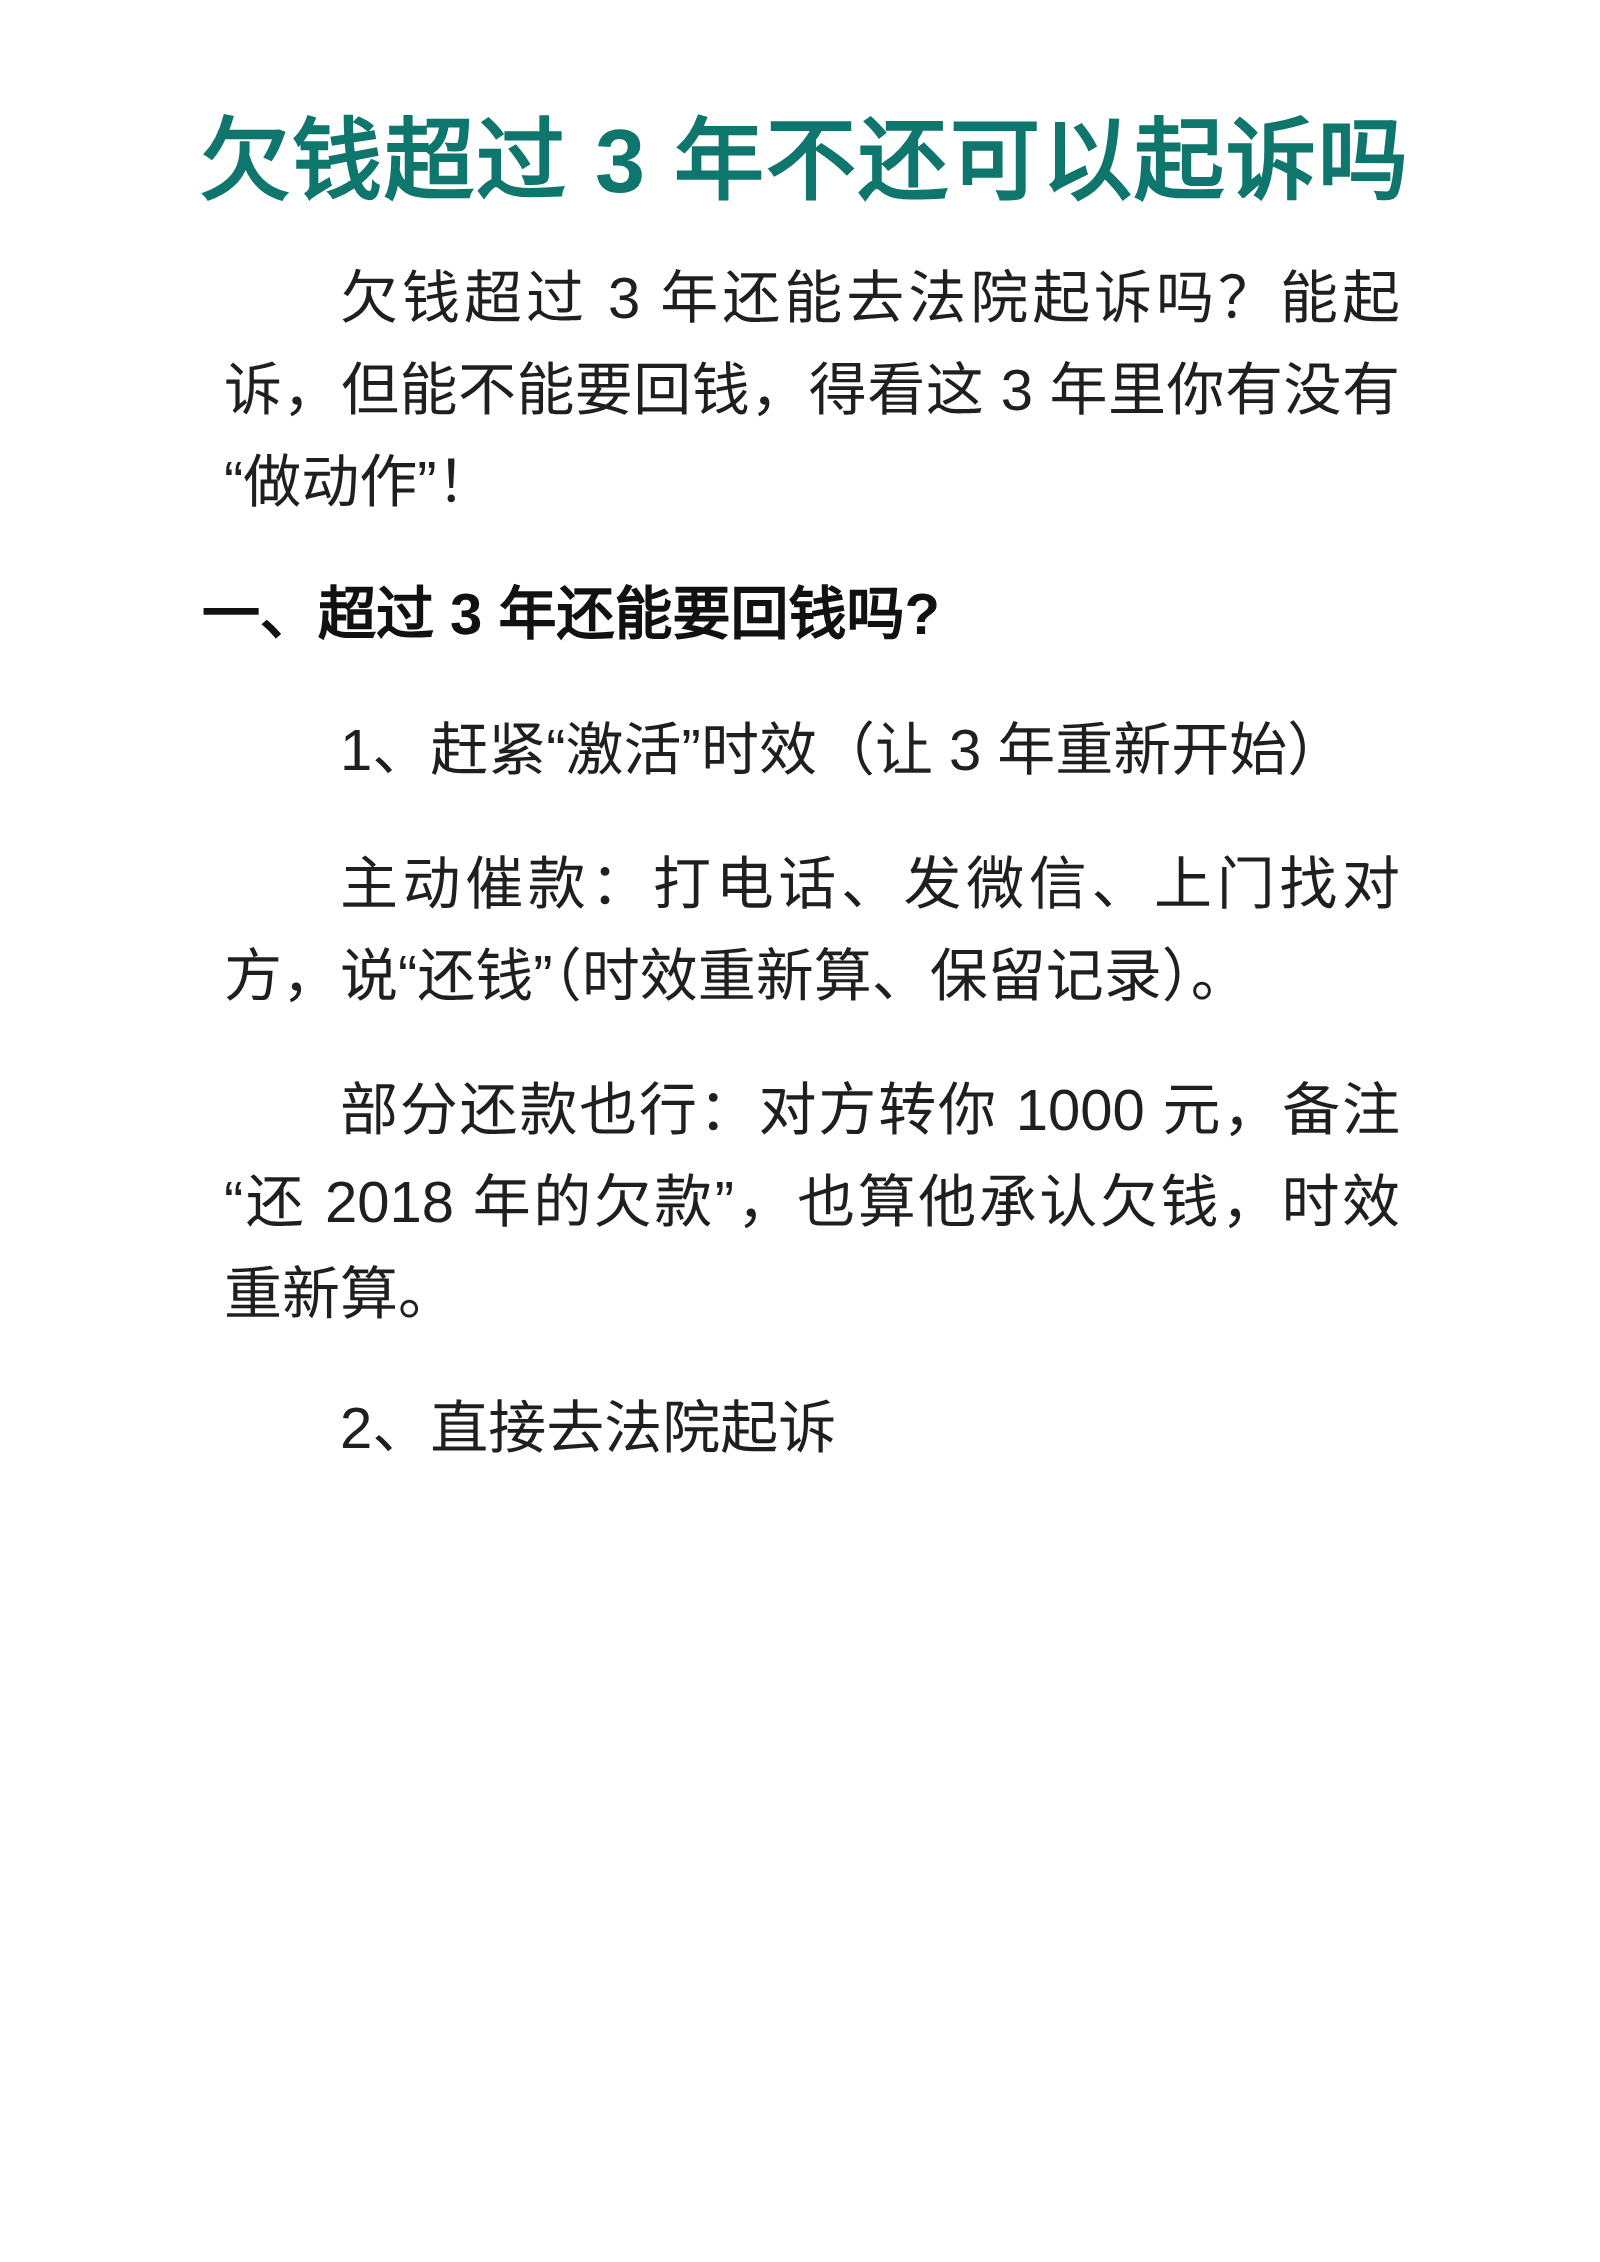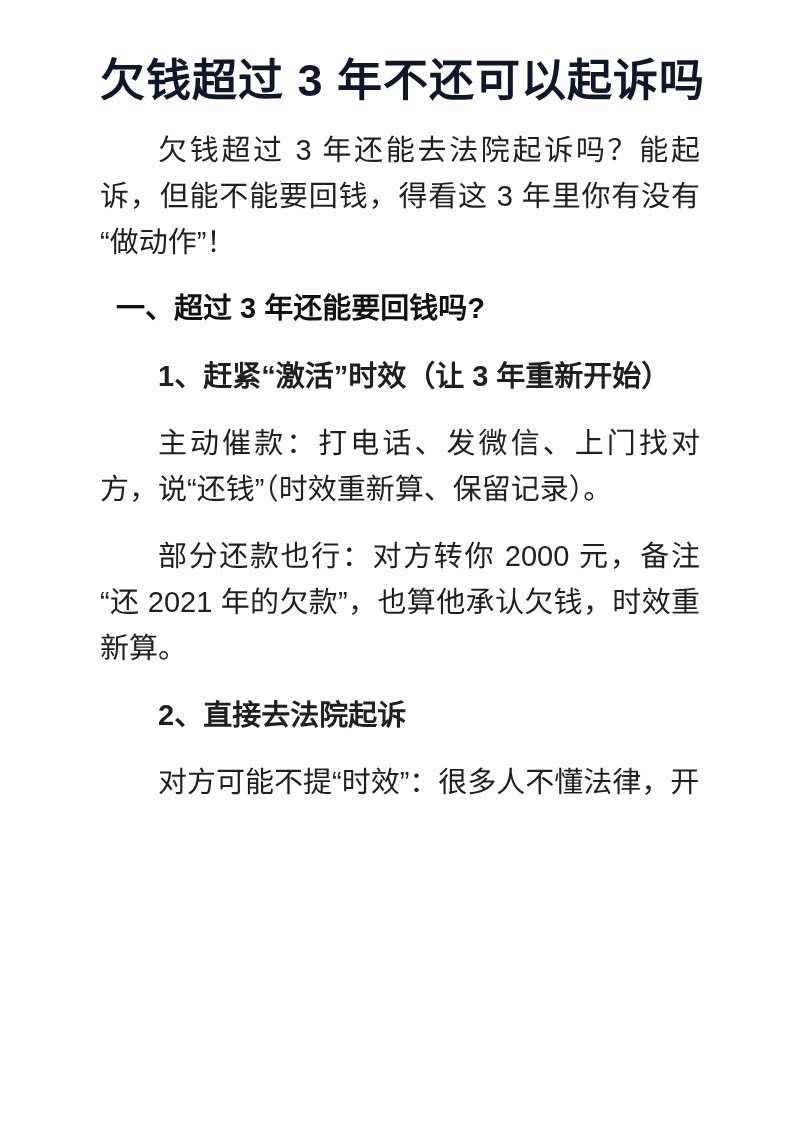--- a/index.html
+++ b/index.html
@@ -20,62 +20,61 @@
     height: 1131px;
     padding: 52px 100px 0 100px;
     background: #ffffff;
   }
   .doc-title {
     margin: 0 0 16px 0;
     font-size: 45px;
     line-height: 1.3;
     font-weight: 700;
     text-align: center;
-    color: #0f172a;
+    color: #0f766e;
     letter-spacing: 1px;
     white-space: nowrap;
   }
   .para {
-    margin: 0 0 21px 0;
+    margin: 0 0 21px 12px;
     font-size: 29px;
     line-height: 46px;
     text-align: justify;
     text-justify: inter-ideograph;
     text-indent: 2em;
     color: #1f1f1f;
   }
   .section-heading {
-    margin: 4px 0 23px 16px;
+    margin: 4px 0 23px 1px;
     font-size: 29px;
     line-height: 44px;
     font-weight: 700;
     text-indent: 0;
     color: #111111;
   }
   .sub-heading {
     
-    font-weight: 700;
+    font-weight: 400;
   }
 </style>
 </head>
 <body>
 
 <div class="page">
 
   <h1 class="doc-title">欠钱超过 3 年不还可以起诉吗</h1>
 
   <p class="para">欠钱超过 3 年还能去法院起诉吗？能起诉，但能不能要回钱，得看这 3 年里你有没有“做动作”！</p>
 
   <h2 class="para section-heading">一、超过 3 年还能要回钱吗?</h2>
 
   <p class="para sub-heading">1、赶紧“激活”时效（让 3 年重新开始）</p>
 
   <p class="para">主动催款：打电话、发微信、上门找对方，说“还钱”（时效重新算、保留记录）。</p>
 
 
-  <p class="para">部分还款也行：对方转你 2000 元，备注“还 2021 年的欠款”，也算他承认欠钱，时效重新算。</p>
+  <p class="para">部分还款也行：对方转你 1000 元，备注“还 2018 年的欠款”，也算他承认欠钱，时效重新算。</p>
 
   <p class="para sub-heading">2、直接去法院起诉</p>
 
 
-  <p class="para">对方可能不提“时效”：很多人不懂法律，开</p>
 
 </div>
 
 </body></html>

